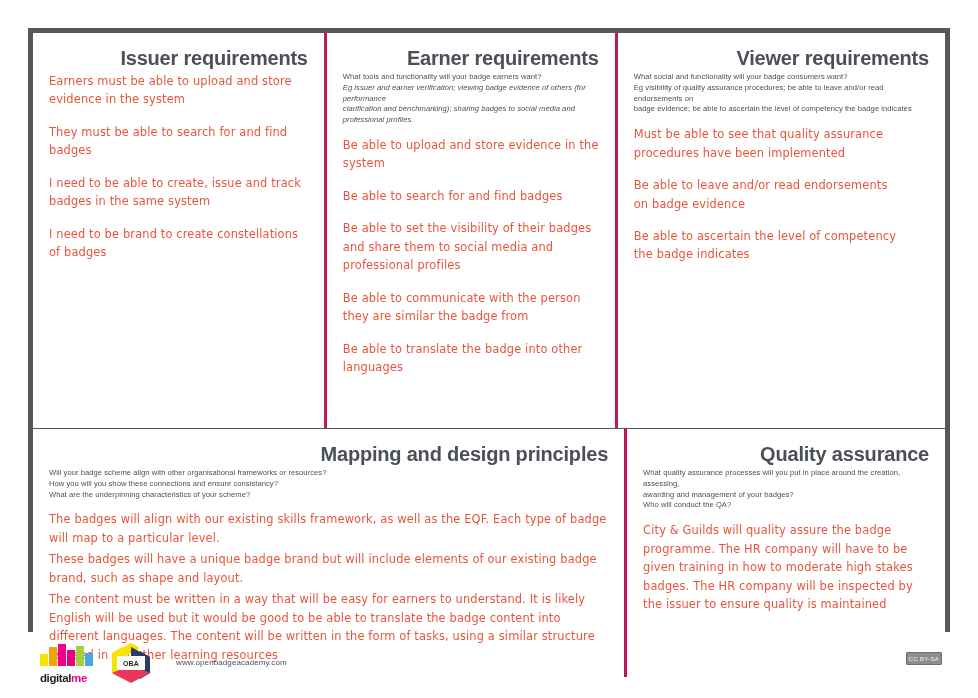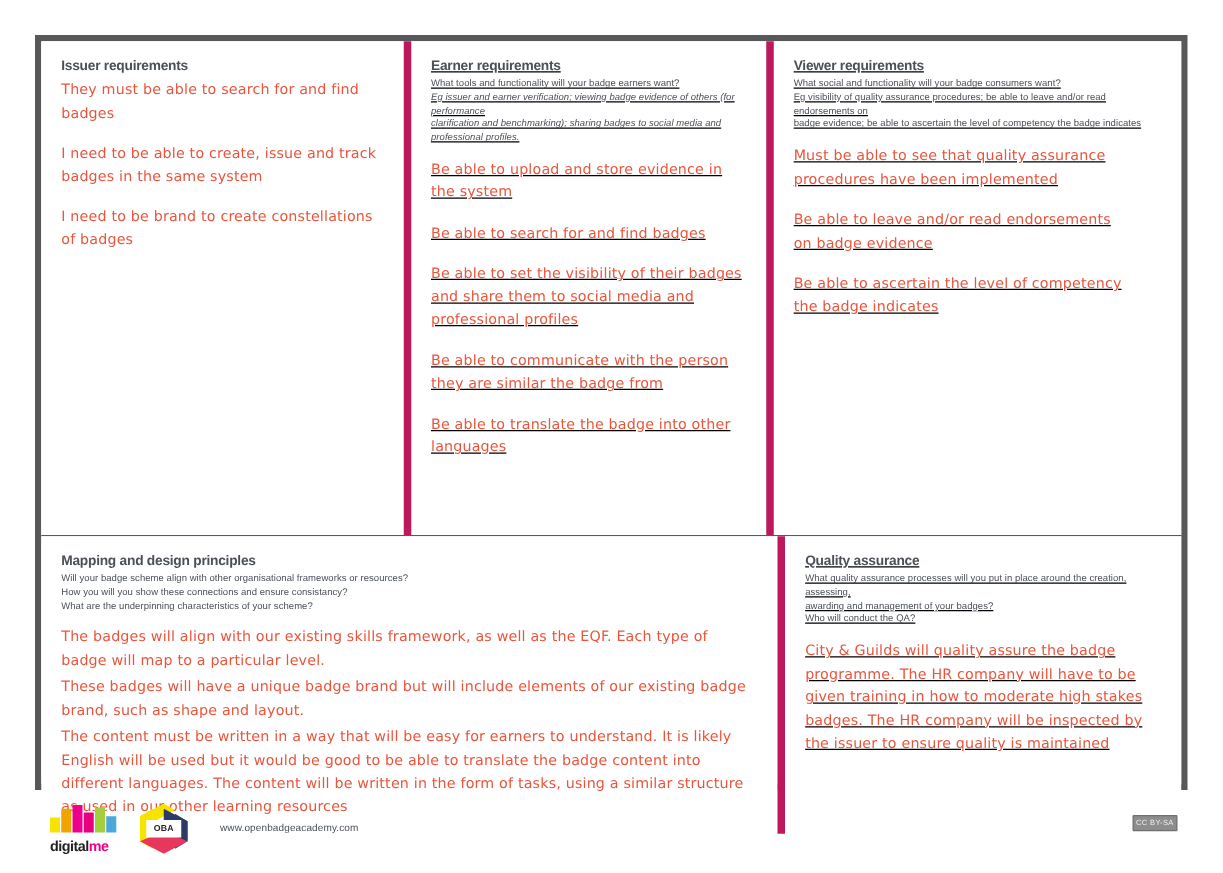--- a/index.html
+++ b/index.html
@@ -42,40 +42,40 @@
     border-top: 1px solid #58585b;
   }
 
   .cell {
     box-sizing: border-box;
     padding: 14px 16px 10px 16px;
     overflow: hidden;
     background: #ffffff;
   }
   .cell + .cell {
-    border-left: 6px solid #be185d;
-    text-decoration: underline;
+    border-left: 3px solid #be185d;
   }
 
   .col-issuer  { width: 305px; }
   .col-earner  { width: 305px; }
   .col-viewer  { flex: 1 1 auto; }
 
   .col-mapping { width: 610px; }
   .col-qa      { flex: 1 1 auto; }
 
   
   .cell-title {
     font-family: "Liberation Sans", sans-serif;
-    font-size: 11px;
+    font-size: 20px;
     font-weight: bold;
     color: #4a4f58;
     letter-spacing: -0.2px;
     margin: 0 0 3px 0;
     line-height: 1.1;
+    text-align: right;
   }
   .cell-prompt {
     font-family: "Liberation Sans", sans-serif;
     font-size: 7.6px;
     color: #4a4f58;
     line-height: 1.42;
     margin: 0 0 10px 0;
     letter-spacing: 0.05px;
   }
   .cell-prompt em { font-style: italic; }
@@ -187,20 +187,21 @@
 </head>
 <body>
 
 <div class="canvas">
 
   <div class="row-top">
 
     <div class="cell col-issuer">
       <h2 class="cell-title">Issuer requirements</h2>
       <ul class="notes">
+        <li class="note">Earners must be able to upload and store evidence in the system</li>
         <li class="note">They must be able to search for and find badges</li>
         <li class="note">I need to be able to create, issue and track badges in the same system</li>
         <li class="note">I need to be brand to create constellations of badges</li>
       </ul>
     </div>
 
     <div class="cell col-earner">
       <h2 class="cell-title">Earner requirements</h2>
       <p class="cell-prompt">
         <span>What tools and functionality will your badge earners want?</span><br>

